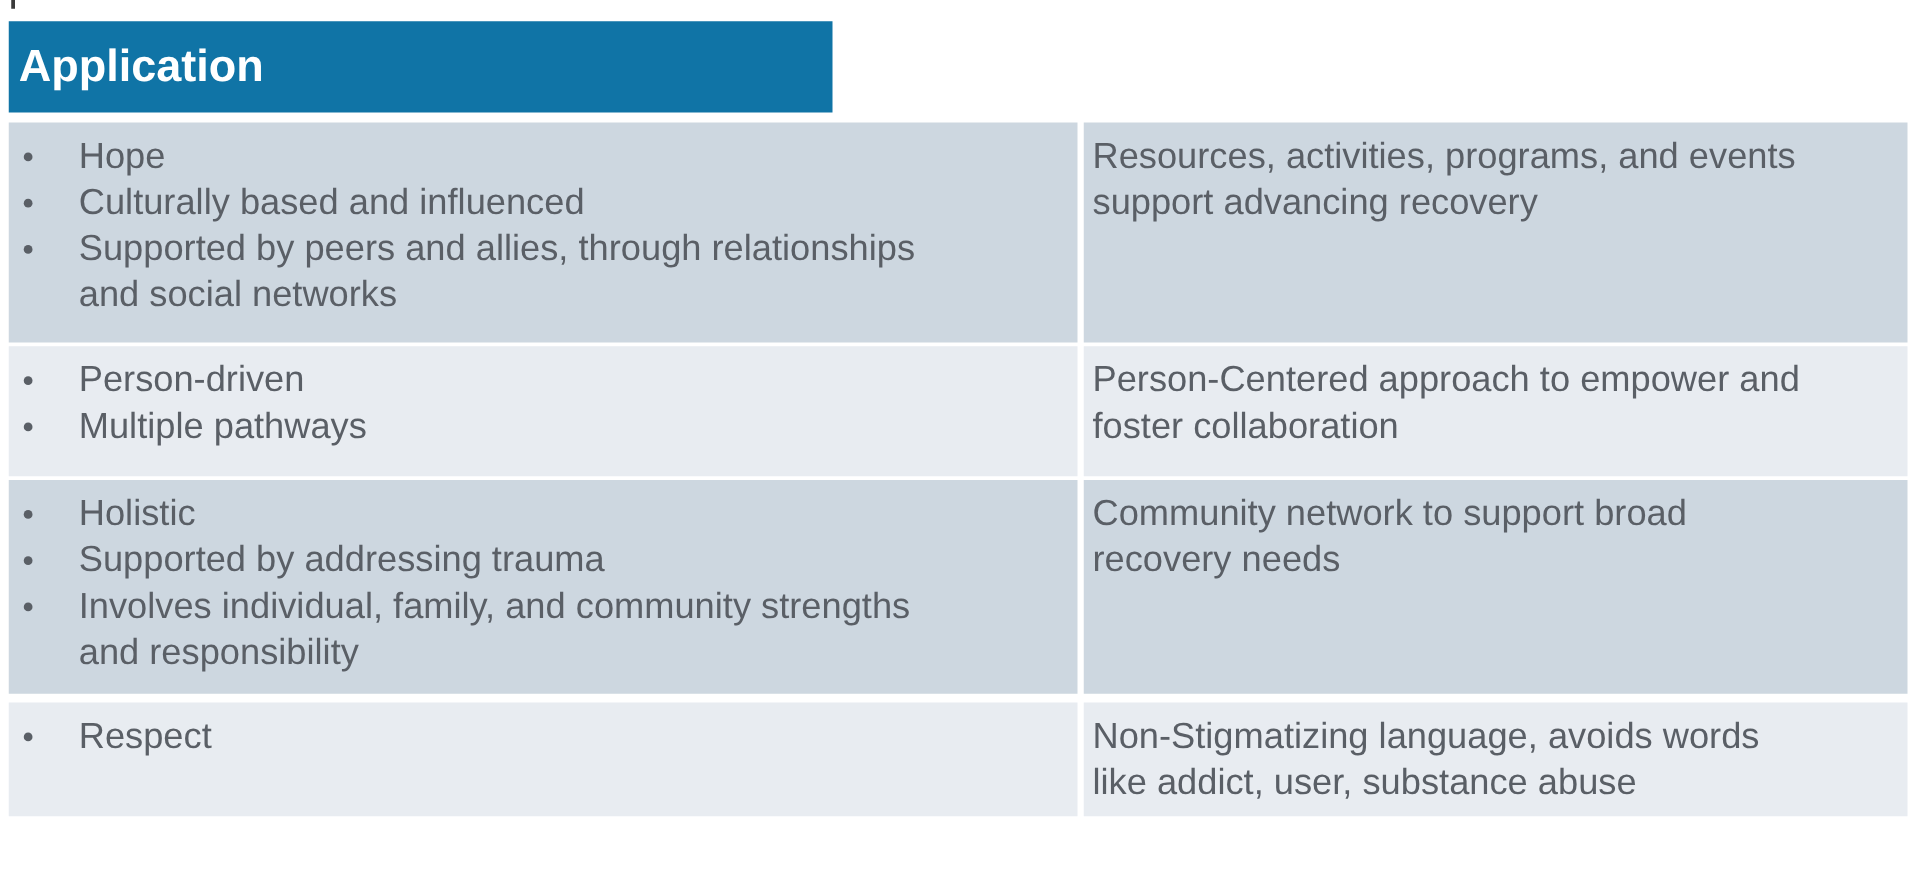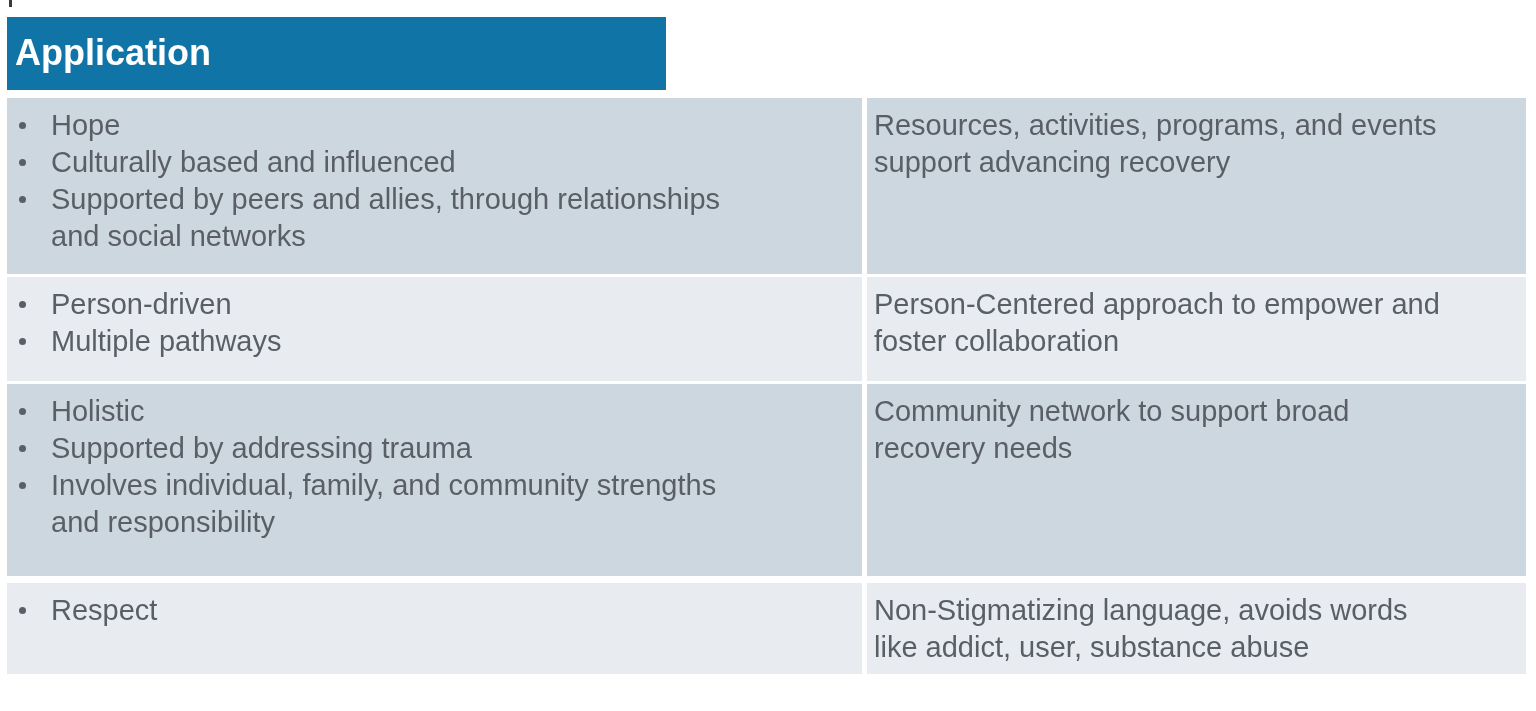--- a/index.html
+++ b/index.html
@@ -45,30 +45,30 @@
   .row-body .cell-left, .row-body .cell-right {
     color: var(--body-text);
     font-size: 29px;
     line-height: 37px;
   }
   .band-dark  .cell-left, .band-dark  .cell-right { background: var(--band-dark); }
   .band-light .cell-left, .band-light .cell-right { background: var(--band-light); }
 
   .row-1 { height: 176px; margin-top: 8px; }
   .row-2 { height: 104px; margin-top: 3px; }
-  .row-3 { height: 192px; margin-top: 3px; }
+  .row-3 { height: 171px; margin-top: 3px; }
   .row-4 { height: 91px; margin-top: 7px; }
 
   .principles-list {
     list-style: none;
     padding: 9px 28px 0 0;
   }
   .principles-list li {
     position: relative;
-    padding-left: 44px;
+    padding-left: 56px;
     white-space: pre-line;
   }
   .principles-list li::before {
     content: "";
     position: absolute;
     left: 12px;
     top: 15px;
     width: 7px;
     height: 7px;
     border-radius: 50%;

